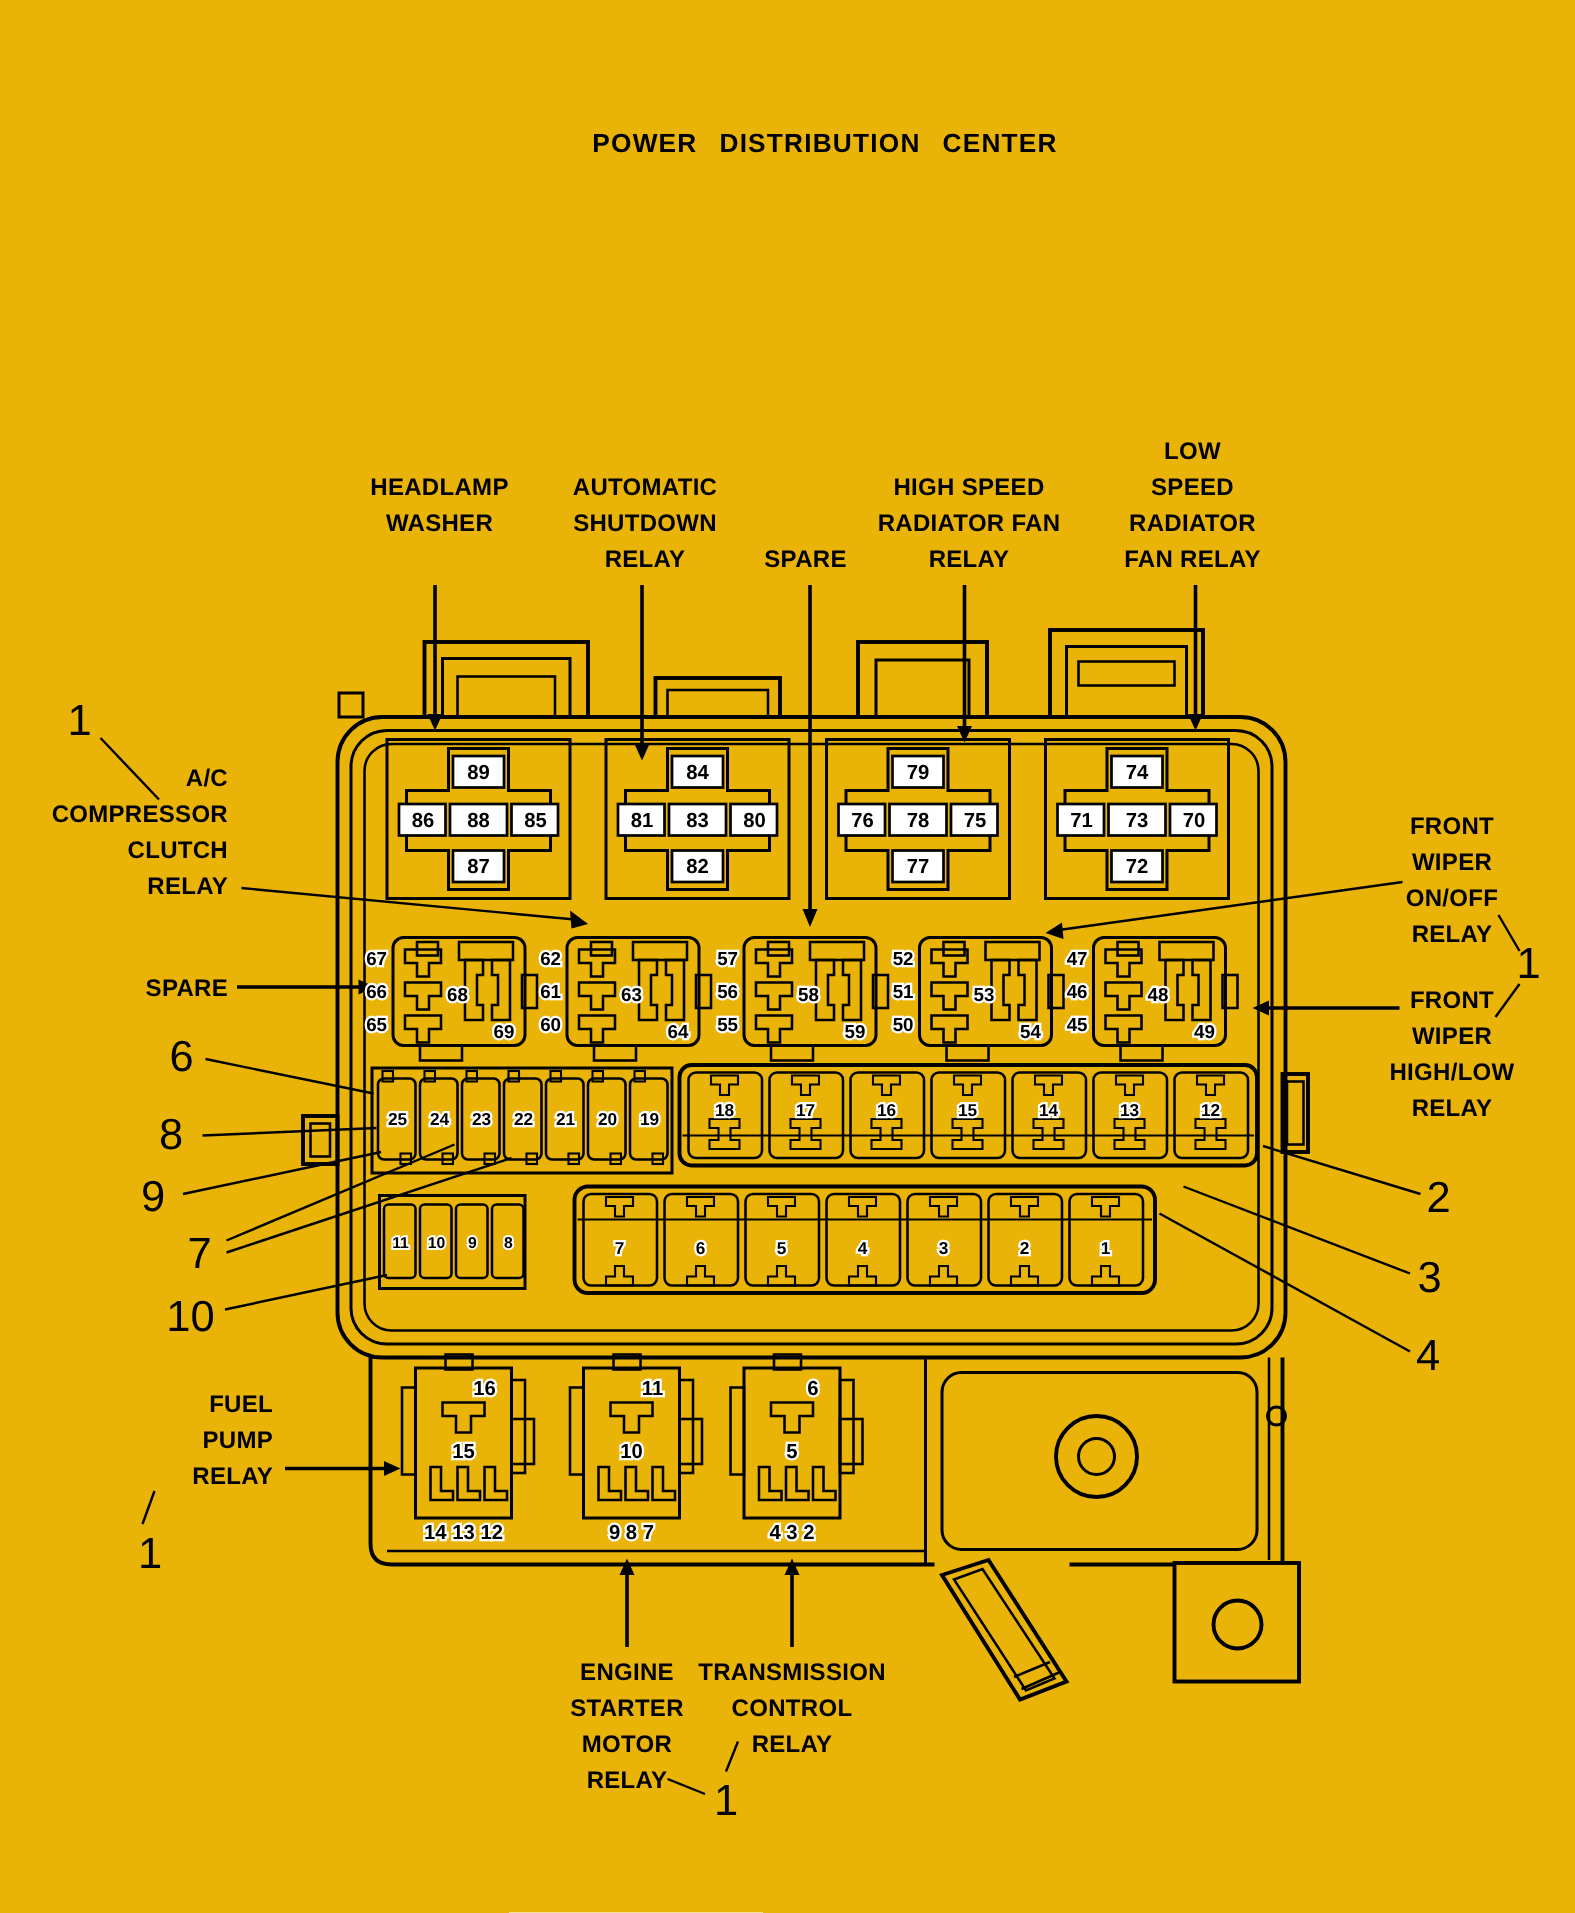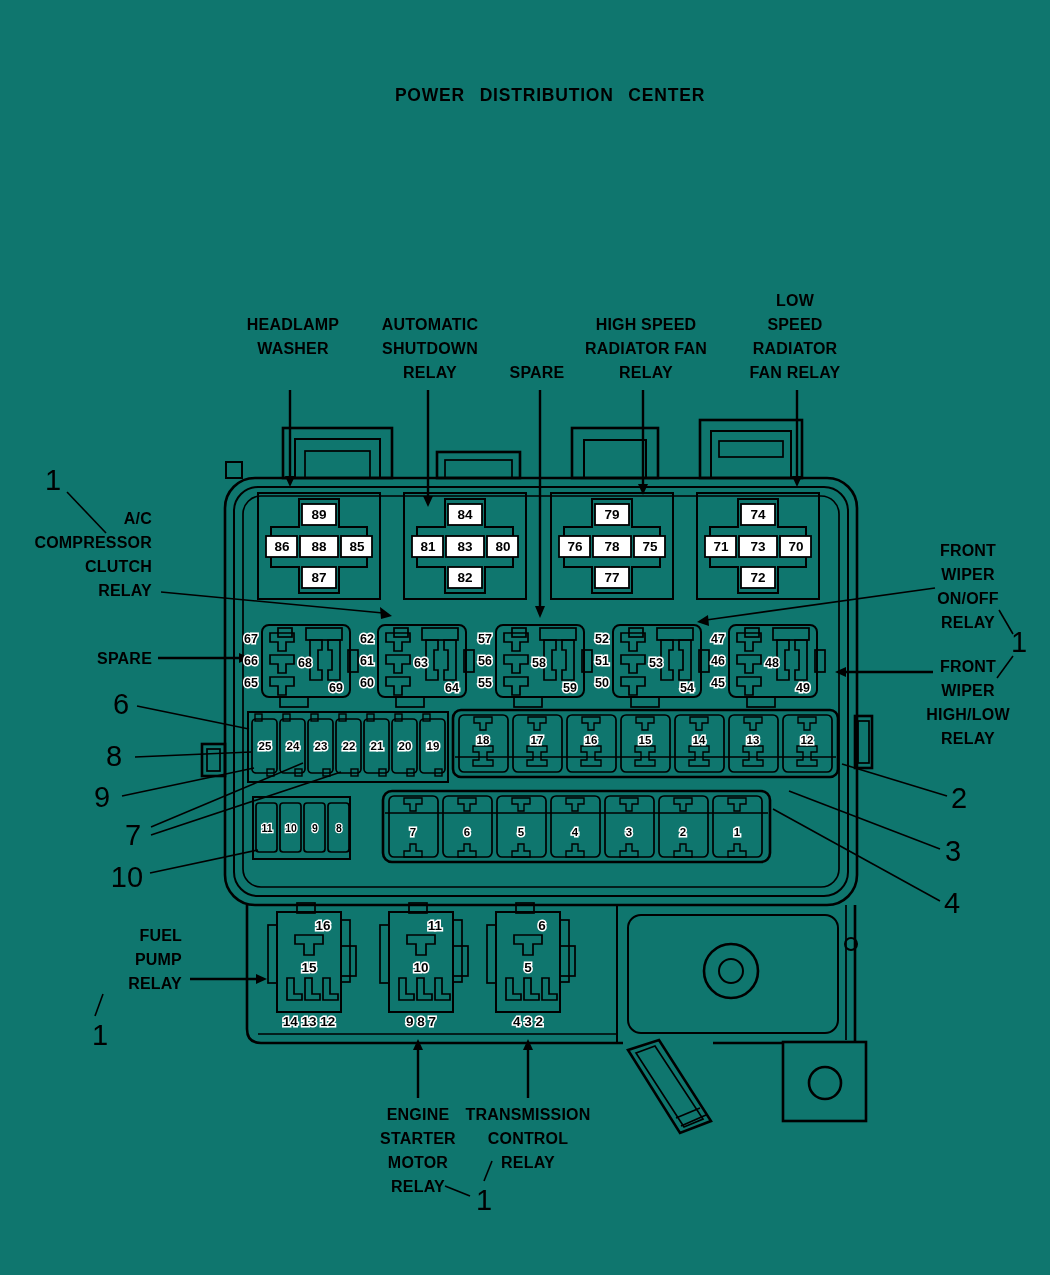--- a/index.html
+++ b/index.html
@@ -1,16 +1,16 @@
 <!DOCTYPE html>
 <html><head>
 <meta charset="utf-8">
 <style>
   html,body{margin:0;padding:0;background:#fff;}
-  #page{position:relative;width:1050px;height:1275px;background:#0f766e;overflow:hidden;}
+  #page{position:relative;width:1050px;height:1275px;background:#eab308;overflow:hidden;}
   svg{position:absolute;left:0;top:0;}
   text{font-family:"Liberation Sans",sans-serif;fill:#000;}
   .title{font-size:17.5px;font-weight:700;letter-spacing:.8px;word-spacing:9px;}
   .lbl{font-size:16px;font-weight:600;letter-spacing:.2px;}
   .idx{font-size:29px;font-weight:400;}
   .num{font-size:13.5px;font-weight:700;paint-order:stroke;stroke:#fff;stroke-width:3px;}
   .num12{font-size:12.5px;font-weight:700;paint-order:stroke;stroke:#fff;stroke-width:3px;}
   .num11{font-size:11.5px;font-weight:700;paint-order:stroke;stroke:#fff;stroke-width:3px;}
   .num10{font-size:10.5px;font-weight:700;paint-order:stroke;stroke:#fff;stroke-width:2.5px;}
   .ctr{text-anchor:middle;}

